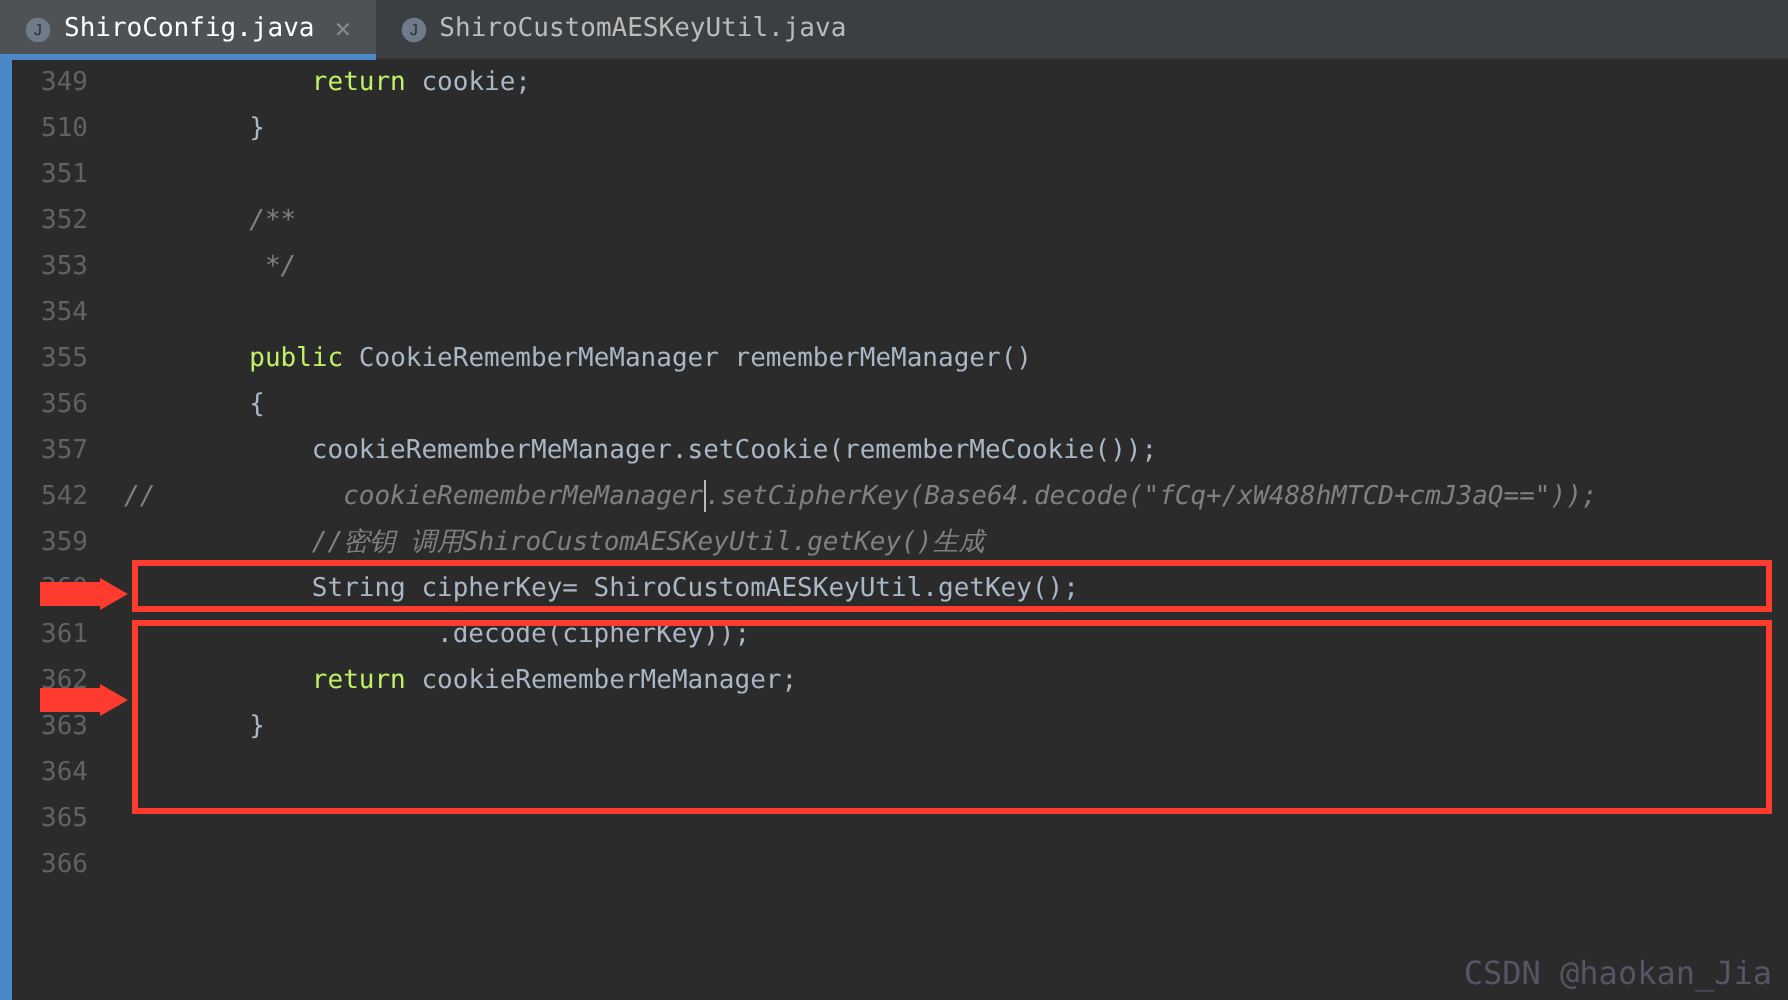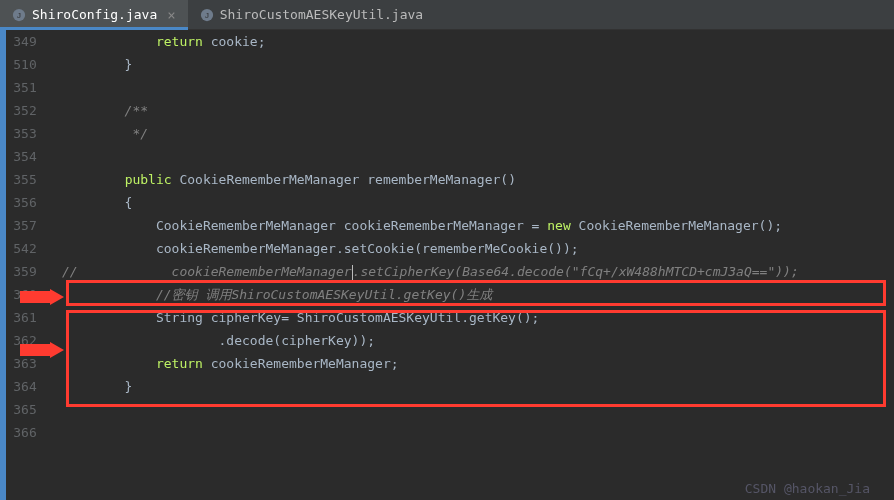--- a/index.html
+++ b/index.html
@@ -6,31 +6,31 @@
 body{background:#2b2b2b;font-family:Menlo,Consolas,monospace;font-size:13px;color:#a9b7c6;overflow:hidden;width:894px;height:500px;position:relative}
 .tabs{display:flex;background:#3c3f41;height:30px;border-bottom:1px solid #323232}
 .tab{display:flex;align-items:center;padding:0 12px;gap:6px;color:#bbbbbb;height:100%;cursor:pointer;position:relative}
 .tab.active{background:#4e5254;color:#ffffff}
 .tab.active::after{content:'';position:absolute;bottom:-1px;left:0;right:0;height:3px;background:#4a88c7}
 .java-icon{width:14px;height:14px;display:inline-flex;align-items:center;justify-content:center}
 .java-icon svg{width:14px;height:14px}
 .close{color:#888;font-size:14px;margin-left:4px}
 .breakpoint-strip{position:absolute;left:0;top:30px;bottom:0;width:6px;background:#4a88c7}
 .editor{display:flex;height:470px}
-.gutter{width:62px;text-align:center;padding-right:18px;color:#606366;user-select:none;padding-left:6px}
+.gutter{width:62px;text-align:right;padding-right:18px;color:#606366;user-select:none;padding-left:6px}
 .gutter .ln{height:23px;line-height:23px}
 .code{flex:1;position:relative}
 .line{height:23px;line-height:23px;white-space:pre}
 .kw{color:#bef264}
 .cmt{color:#808080;font-style:italic}
 .cmt-cn{color:#629755;font-style:italic}
 .box{position:absolute;border:3px solid #ff3b30;pointer-events:none}
 .arrow{position:absolute;pointer-events:none}
 .cursor{display:inline-block;width:1px;height:16px;background:#bbbbbb;vertical-align:middle;margin:0}
-.watermark{position:absolute;right:24px;bottom:4px;color:#556;font-size:13px}
+.watermark{position:absolute;right:8px;bottom:4px;color:#556;font-size:16px}
 </style>
 </head>
 <body>
 
 <div class="tabs">
   <div class="tab active">
     <span class="java-icon">
       <svg viewBox="0 0 16 16">
           <circle cx="8" cy="8" r="7" fill="#6e7b8b"></circle>
           <text x="8" y="11" text-anchor="middle" font-size="9" fill="#2b2b2b" font-family="sans-serif">J</text>
@@ -75,21 +75,20 @@
     </div>
   <div class="code">
     <div class="line">            <span class="kw">return</span><span> cookie;</span></div>
     <div class="line">        }</div>
     <div class="line"></div>
     <div class="line"><span class="cmt">        /**</span></div>
     <div class="line"><span class="cmt">         */</span></div>
     <div class="line"></div>
     <div class="line">        <span class="kw">public</span><span> CookieRememberMeManager rememberMeManager()</span></div>
     <div class="line">        {</div>
-    <div class="line"><span>            CookieRememberMeManager cookieRememberMeManager = </span><span class="kw">new</span><span> CookieRememberMeManager();</span></div>
     <div class="line">            cookieRememberMeManager.setCookie(rememberMeCookie());</div>
     <div class="line"><span class="cmt">//</span><span class="cmt">            cookieRememberMeManager</span><span class="cursor"></span><span class="cmt">.setCipherKey(Base64.decode(</span><span class="cmt">"fCq+/xW488hMTCD+cmJ3aQ=="</span><span class="cmt">));</span></div>
     <div class="line"><span class="cmt">            //</span><span class="cmt">密钥 调用ShiroCustomAESKeyUtil.getKey()生成</span></div>
     <div class="line">            String cipherKey= ShiroCustomAESKeyUtil.getKey();</div>
     <div class="line">                    .decode(cipherKey));</div>
     <div class="line">            <span class="kw">return</span><span> cookieRememberMeManager;</span></div>
     <div class="line">        }</div>
     <div class="line"></div>
 
     <div class="box" style="left:4px;top:250px;width:820px;height:26px"></div>

